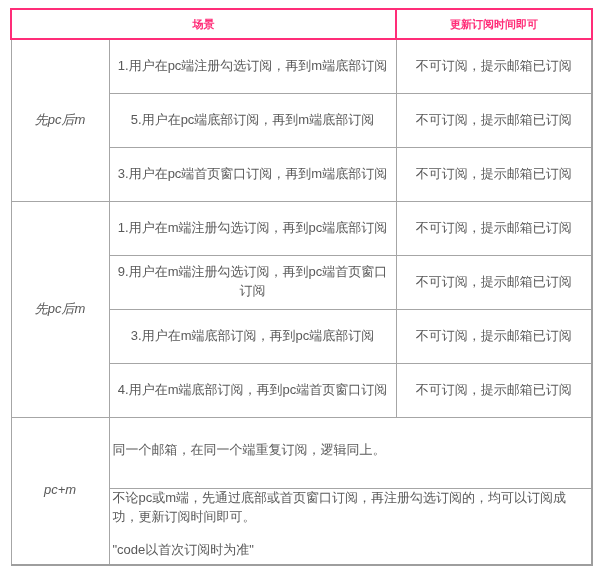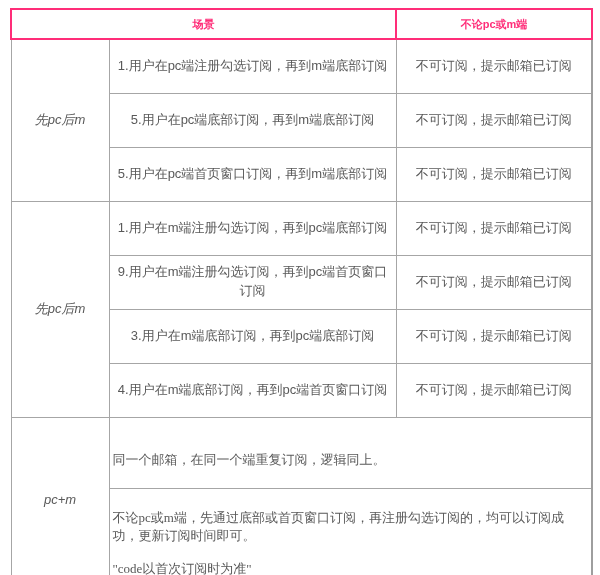--- a/index.html
+++ b/index.html
@@ -25,54 +25,54 @@
     border:1px solid #a6a6a6;
     text-align:center;vertical-align:middle;
     padding:2px 4px;background:#ffffff;
     line-height:1.45;
     margin-left:12px;
   }
   tr.row-std{height:54px;}
   tr.row-note{height:71px;}
   tr.row-detail{height:77px;}
   td.group-label{text-align:center;font-style:italic;}
-  td.note-cell,td.detail-cell{text-align:left;padding:20px 3px 4px 3px;font-family:Liberation Serif, serif;}
+  td.note-cell,td.detail-cell{text-align:left;padding:0 3px 4px 3px;}
   td.detail-cell p{margin:0 0 14px 0;}
   td.detail-cell p:last-child{margin:0;}
   
   table{border-right:2px solid #9e9e9e;border-bottom:2px solid #9e9e9e;}
 </style>
 </head>
 <body>
 
 <table>
   <colgroup>
       <col class="c1">
       <col class="c2">
       <col class="c3">
     </colgroup>
   <thead>
     <tr>
       <th colspan="2">场景</th>
-      <th>不论pc或m端</th>
+      <th>更新订阅时间即可</th>
     </tr>
   </thead>
   <tbody>
 
     <tr class="row-std">
       <td rowspan="3" class="group-label">先pc后m</td>
       <td>1.用户在pc端注册勾选订阅，再到m端底部订阅</td>
       <td>不可订阅，提示邮箱已订阅</td>
     </tr>
     <tr class="row-std">
       <td>5.用户在pc端底部订阅，再到m端底部订阅</td>
       <td>不可订阅，提示邮箱已订阅</td>
     </tr>
     <tr class="row-std">
-      <td>5.用户在pc端首页窗口订阅，再到m端底部订阅</td>
+      <td>3.用户在pc端首页窗口订阅，再到m端底部订阅</td>
       <td>不可订阅，提示邮箱已订阅</td>
     </tr>
 
     <tr class="row-std">
       <td rowspan="4" class="group-label">先pc后m</td>
       <td>1.用户在m端注册勾选订阅，再到pc端底部订阅</td>
       <td>不可订阅，提示邮箱已订阅</td>
     </tr>
     <tr class="row-std">
       <td>9.用户在m端注册勾选订阅，再到pc端首页窗口订阅</td>

